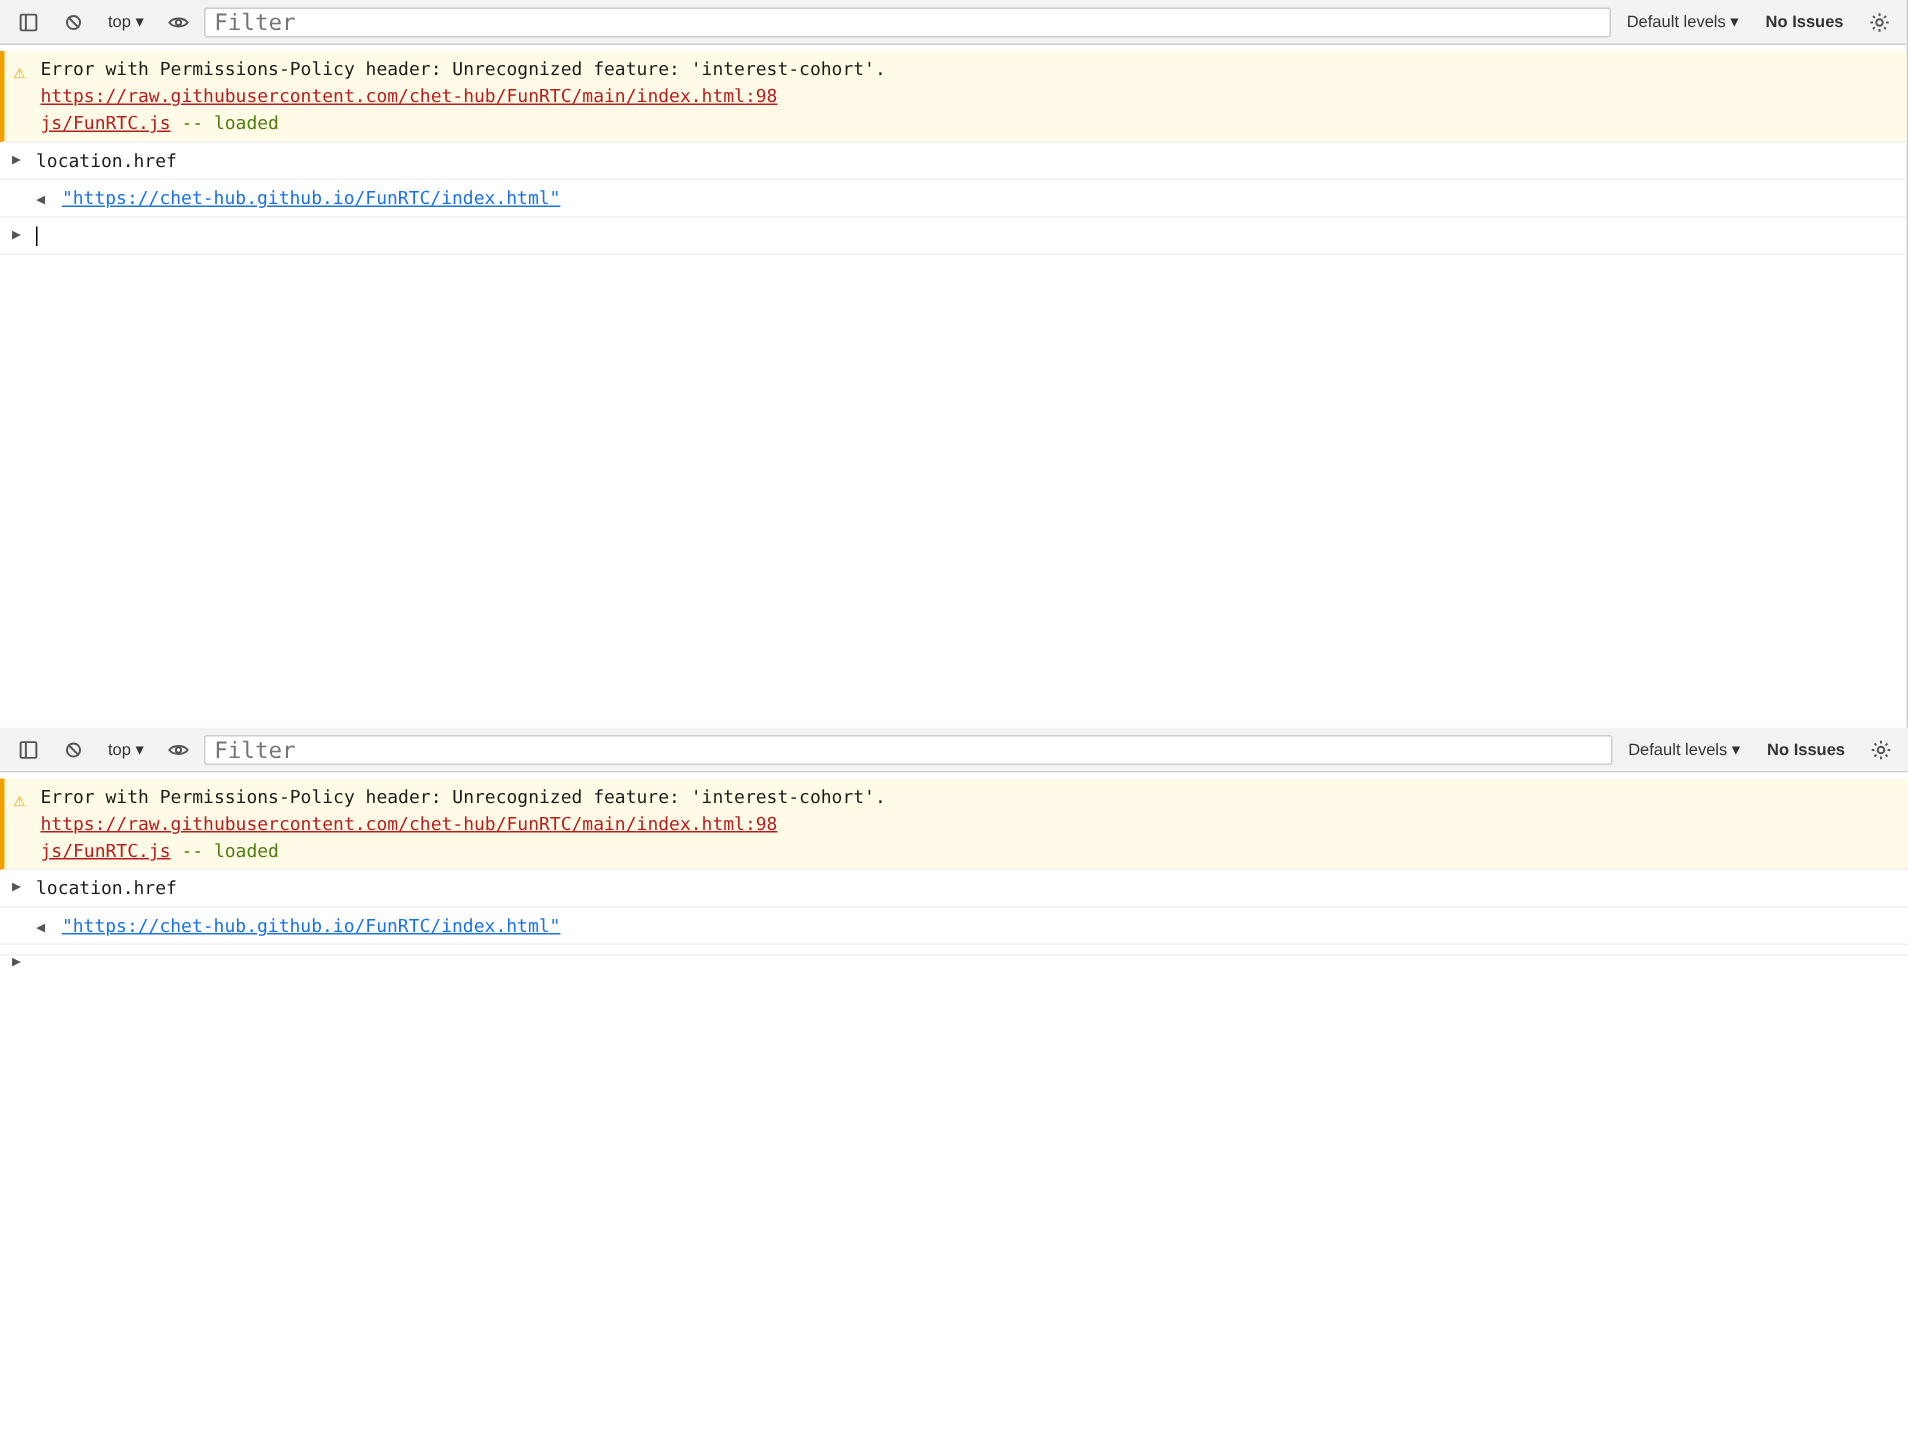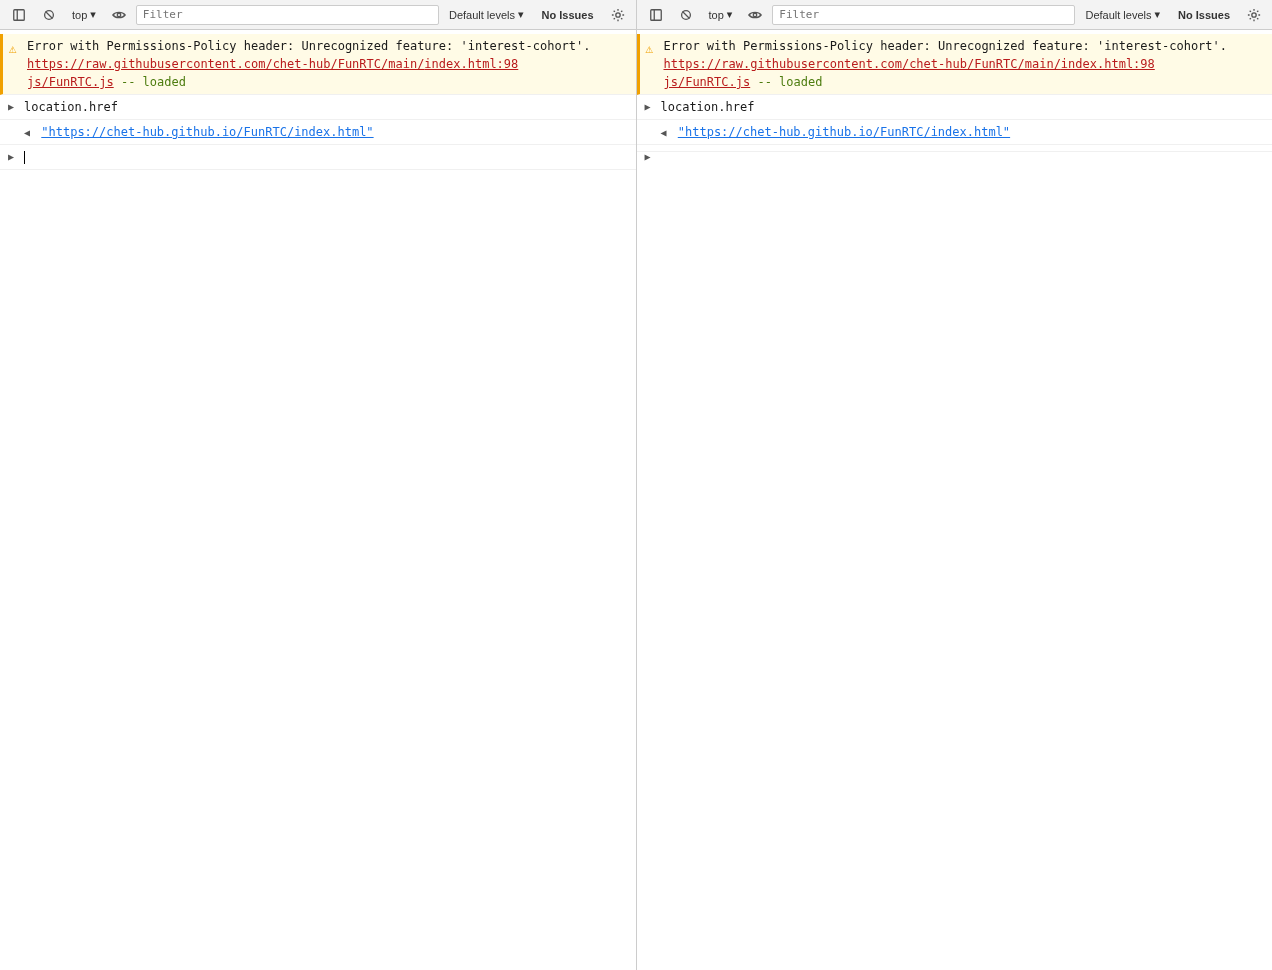--- a/index.html
+++ b/index.html
@@ -9,21 +9,21 @@
       background: #ffffff;
       color: #1a1a1a;
       display: flex;
       flex-direction: column;
       height: 970px;
       overflow: hidden;
     }
 
     .devtools-wrapper {
       display: flex;
-      flex-direction: row;
+      flex-direction: column;
       flex: 1;
       height: 100%;
     }
 
     .panel {
       flex: 1;
       display: flex;
       flex-direction: column;
       border-right: 1px solid #ccc;
       overflow: hidden;
@@ -62,21 +62,21 @@
       width: 14px;
       height: 14px;
     }
 
     .filter-input {
       flex: 1;
       height: 20px;
       border: 1px solid #ccc;
       border-radius: 2px;
       padding: 0 6px;
-      font-size: 11px;
+      font-size: 15px;
       font-family: inherit;
       background: #fff;
     }
 
     .dropdown-btn {
       display: flex;
       align-items: center;
       gap: 3px;
       background: none;
       border: 1px solid transparent;

